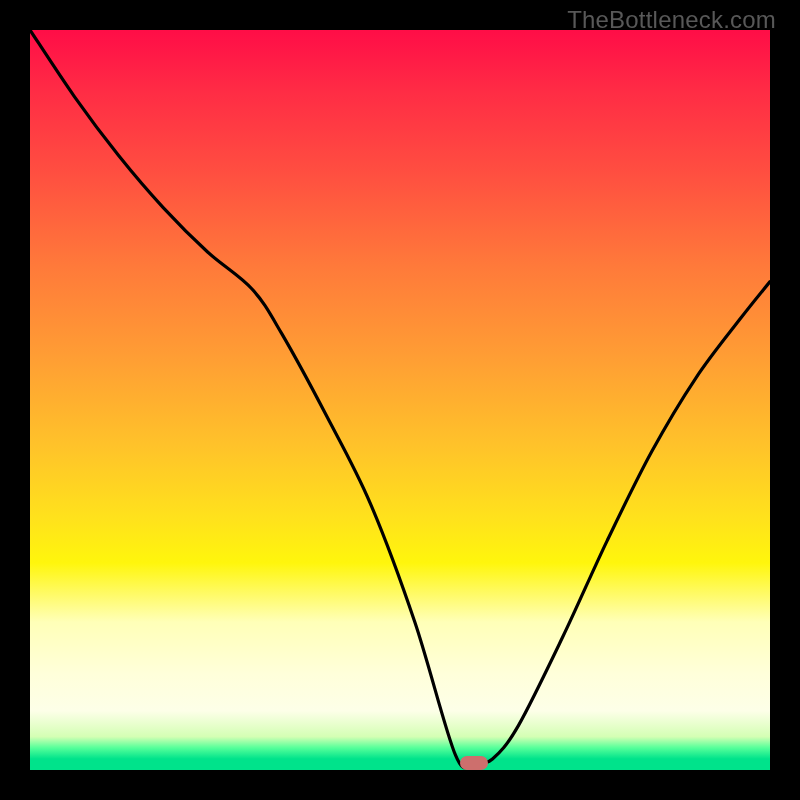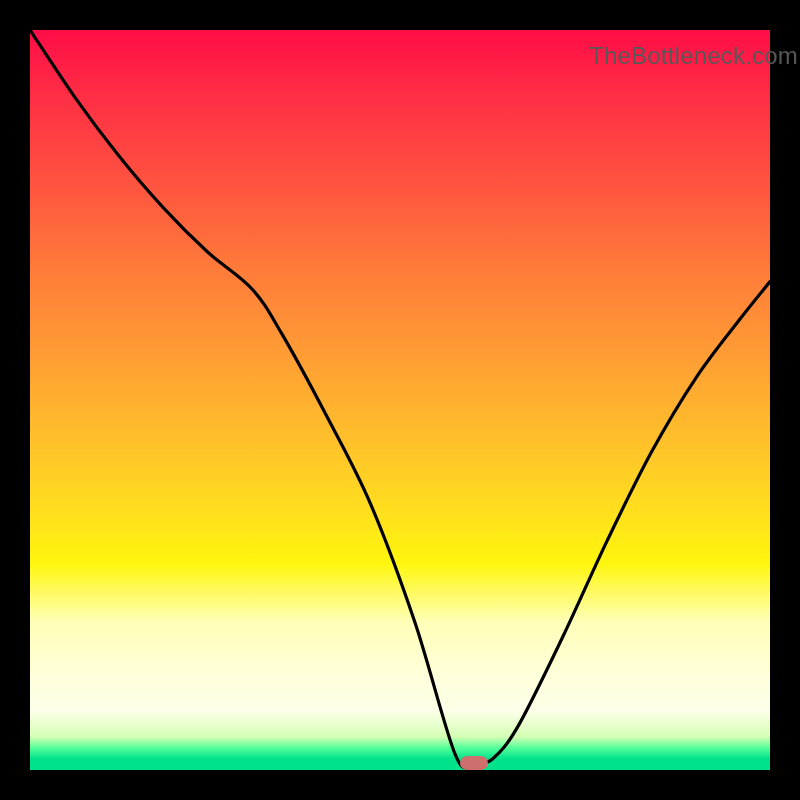--- a/index.html
+++ b/index.html
@@ -6,28 +6,27 @@
   html, body { width: 800px; height: 800px; overflow: hidden; background: #000; }
   .frame {
     position: relative;
     width: 800px;
     height: 800px;
     background: #000;
   }
   .watermark {
     position: absolute;
     top: 6px;
-    right: 2px;
+    right: 24px;
     font-family: Arial, Helvetica, sans-serif;
     font-size: 24px;
     font-weight: 500;
     color: #585858;
     letter-spacing: 0.2px;
     z-index: 10;
-    margin-top: 36px;
   }
   .plot {
     position: absolute;
     left: 30px;
     top: 30px;
     width: 740px;
     height: 740px;
   }
   .gradient {
     position: absolute;

